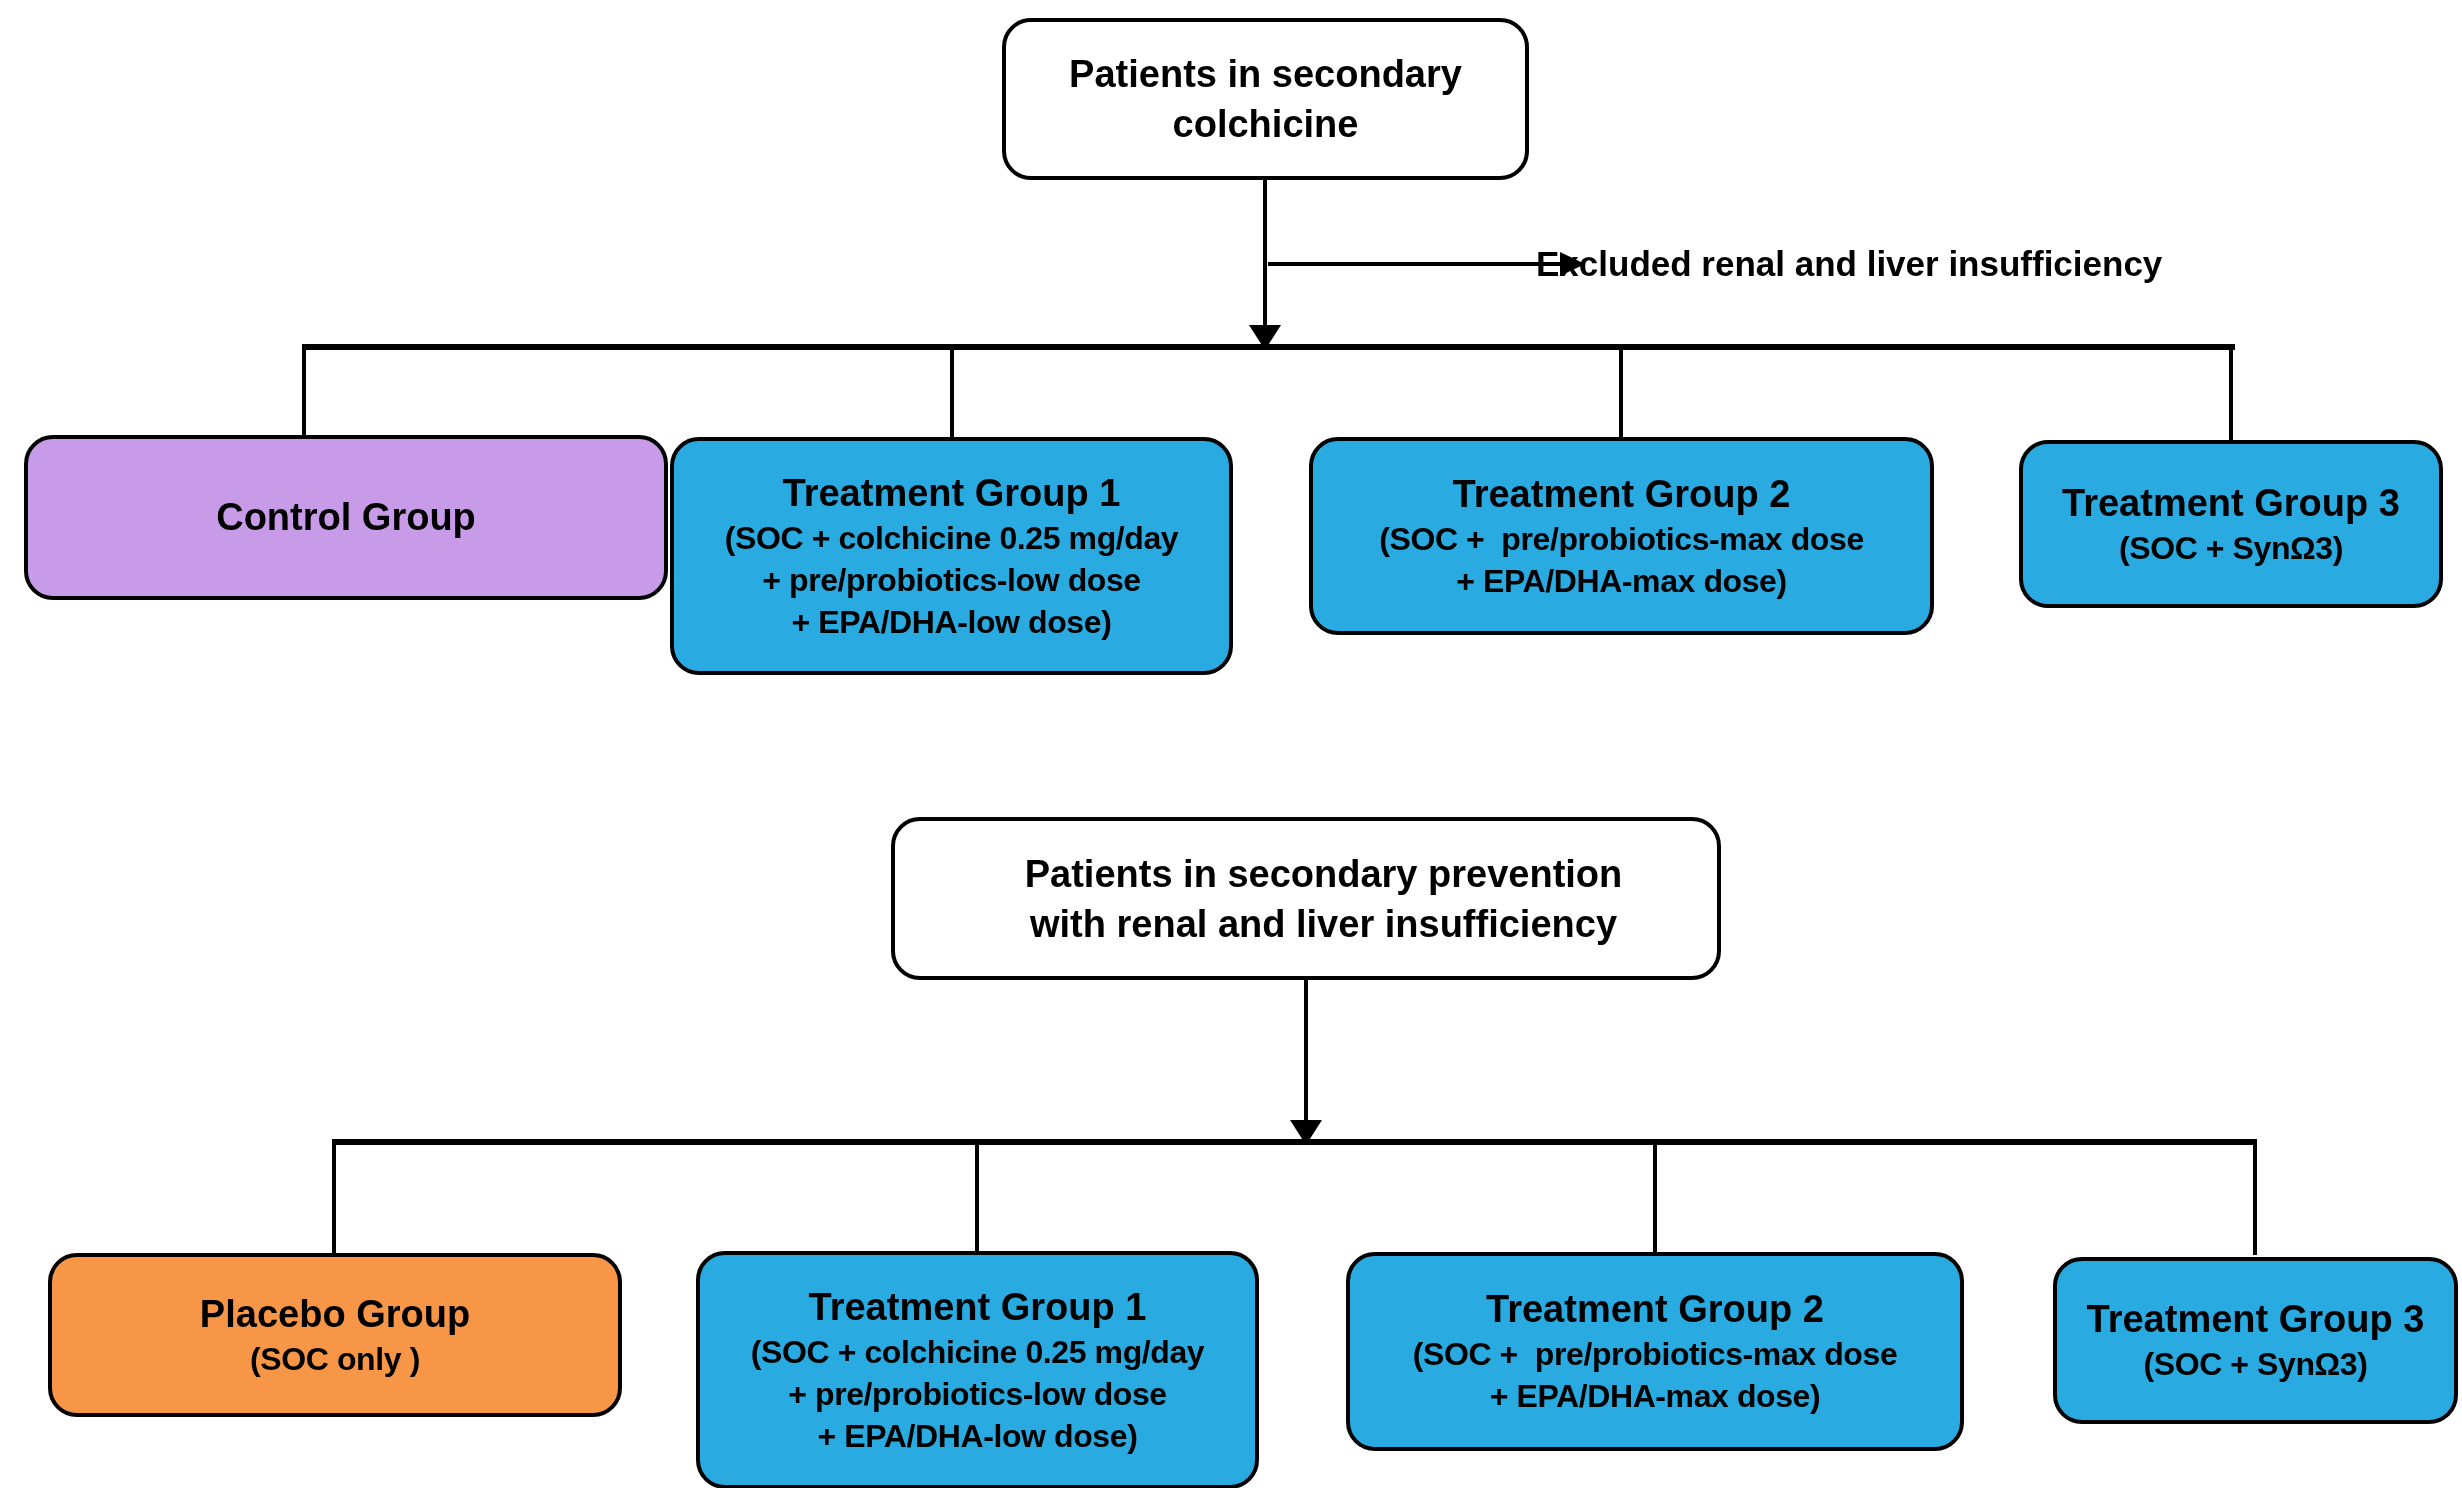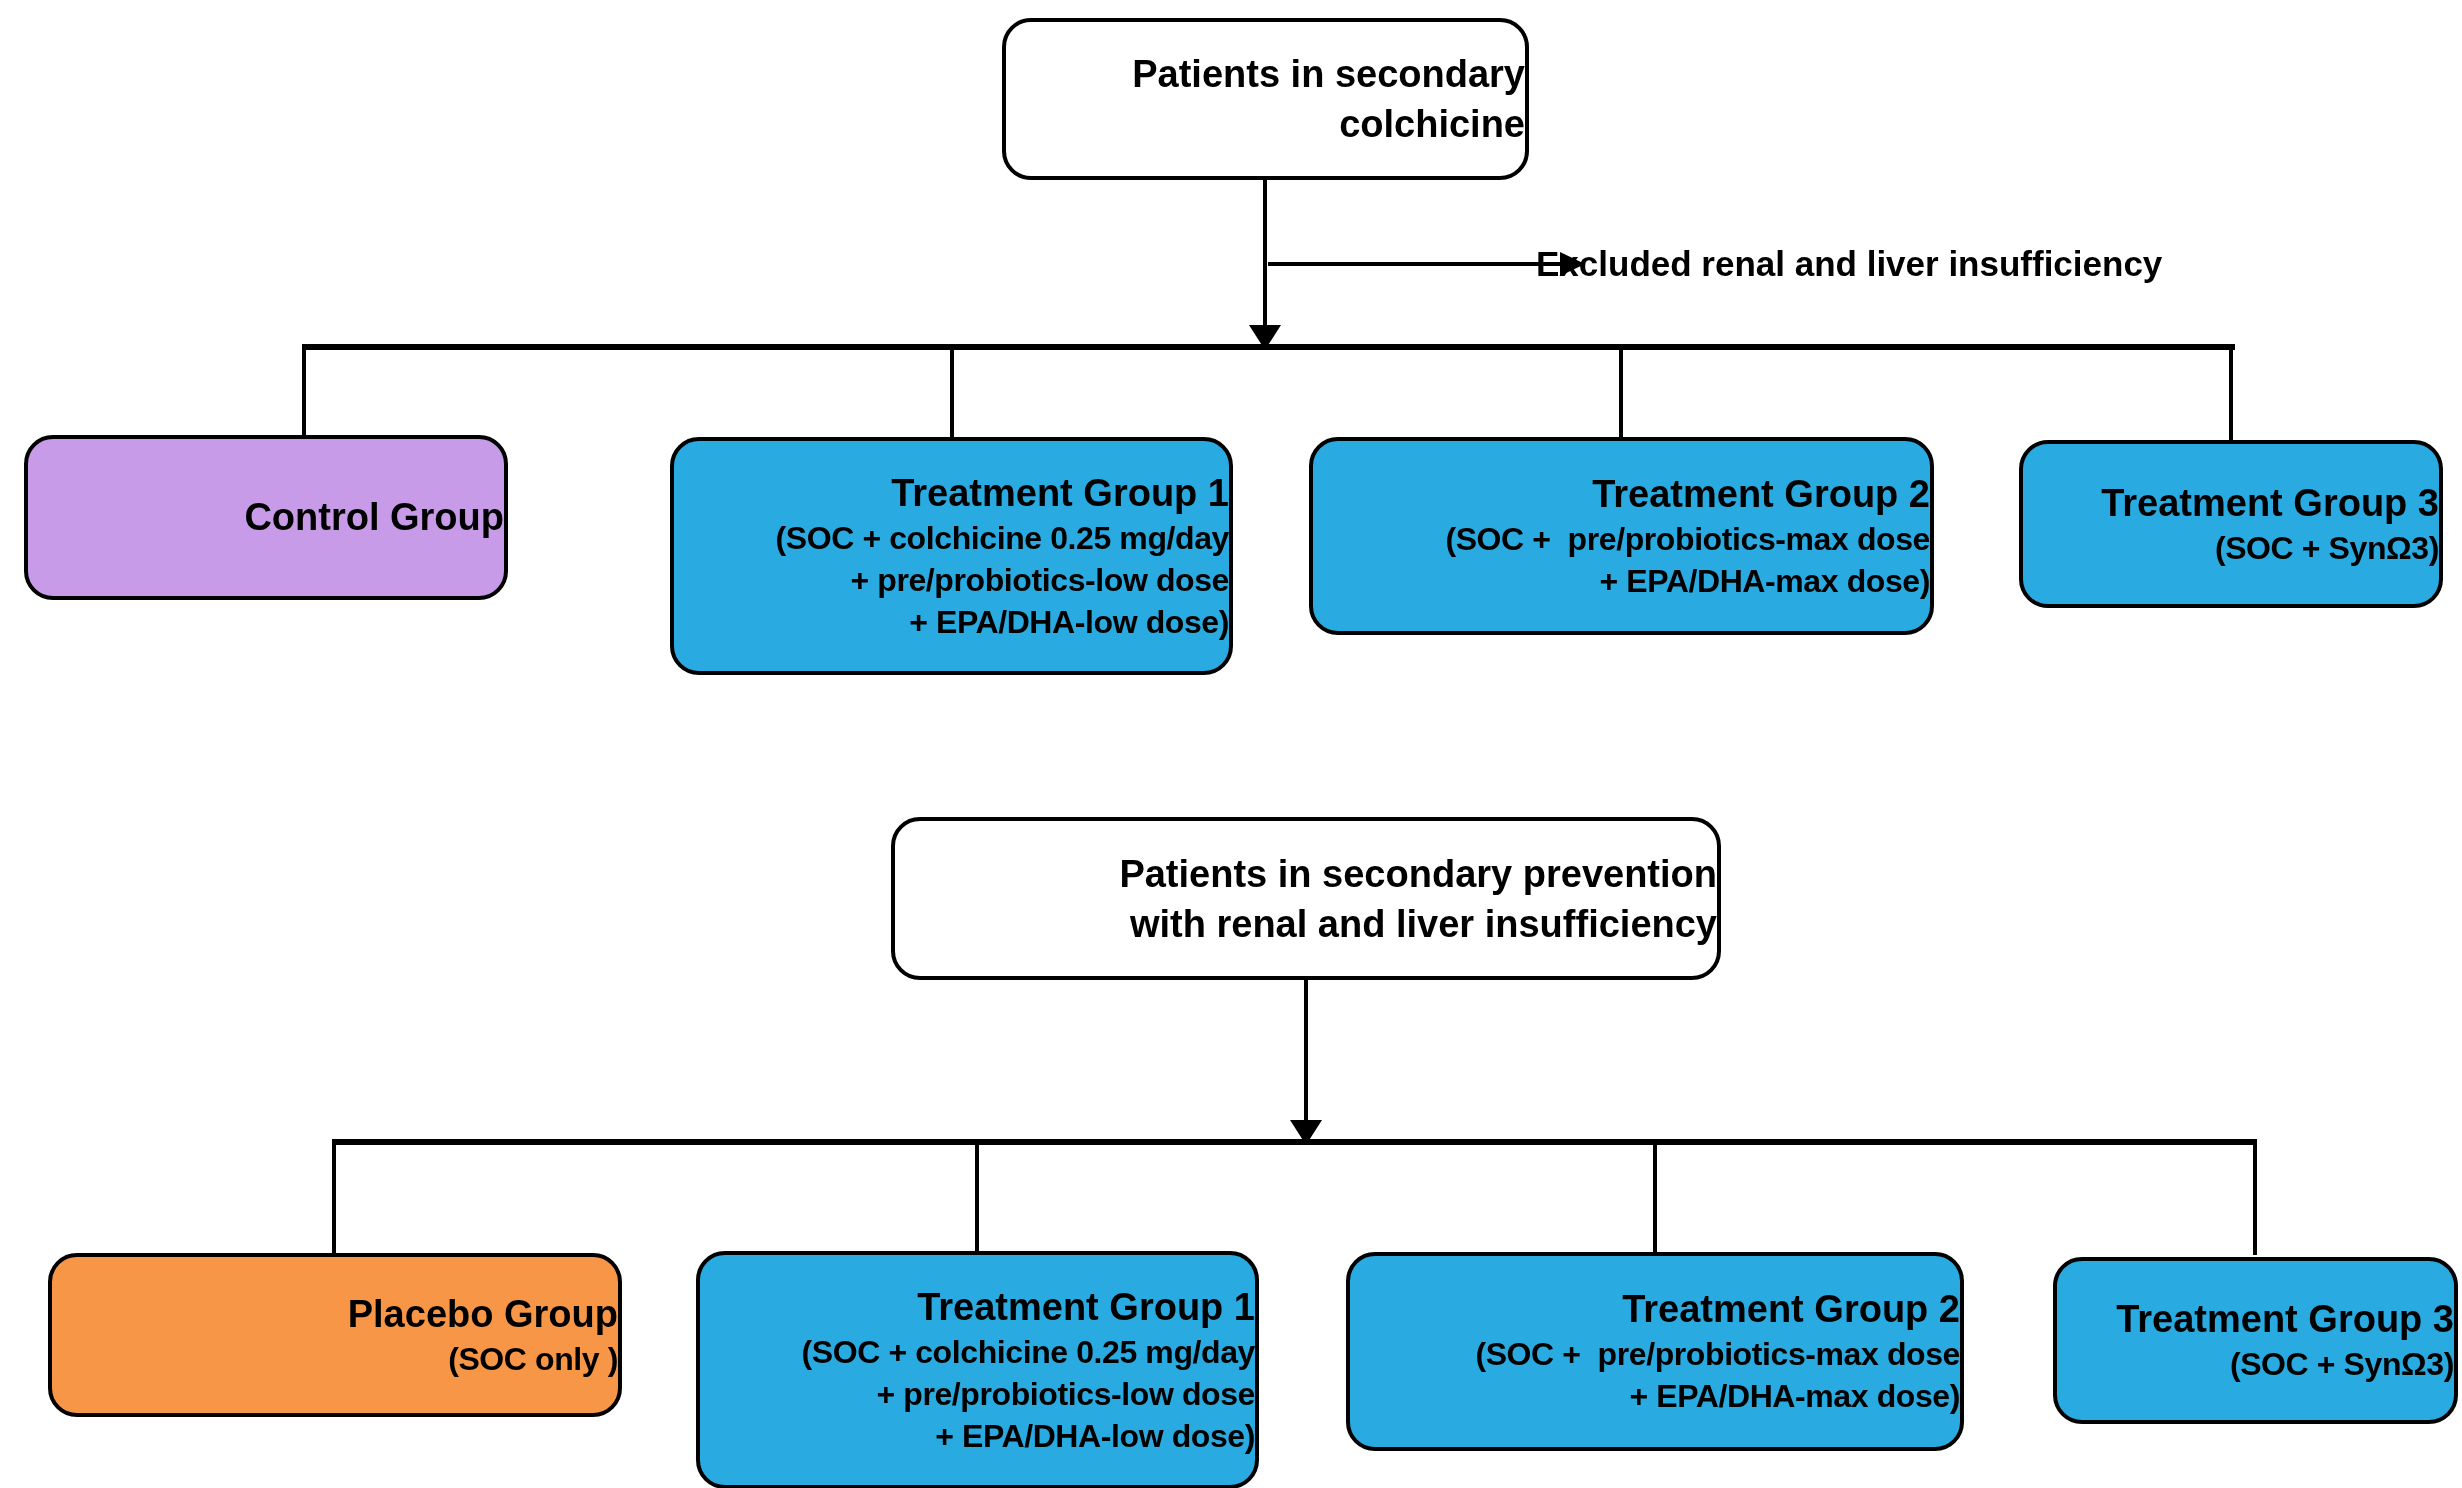--- a/index.html
+++ b/index.html
@@ -35,21 +35,21 @@
     border-left: 25px solid #000000;
   }
   
   .box {
     position: absolute;
     box-sizing: border-box;
     border: 4.4px solid #000000;
     border-radius: 29px;
     display: flex;
     flex-direction: column;
-    align-items: flex-end;
+    align-items: center;
     justify-content: center;
     text-align: center;
     color: #000000;
     background: #ffffff;
   }
   .root-line {
     font-size: 38px;
     font-weight: 700;
     line-height: 50px;
     white-space: pre;
@@ -90,21 +90,21 @@
   <div class="vline" style="left: 302px; top: 347px; width: 4.4px; height: 95px; background-color: rgb(0, 0, 0);"></div>
   <div class="vline" style="left: 950px; top: 347px; width: 4.4px; height: 95px; background-color: rgb(0, 0, 0);"></div>
   <div class="vline" style="left: 1619px; top: 347px; width: 4.4px; height: 95px; background-color: rgb(0, 0, 0);"></div>
   <div class="vline" style="left: 2229px; top: 347px; width: 4.4px; height: 95px; background-color: rgb(0, 0, 0);"></div>
 
   <div class="box" style="left: 1002px; top: 17.6px; width: 527px; height: 162px; background-color: rgb(255, 255, 255);">
     <div class="root-line">Patients in secondary</div>
     <div class="root-line">colchicine</div>
   </div>
 
-  <div class="box" style="left: 24px; top: 435px; width: 484px; height: 165px; background-color: rgb(199, 155, 232);">
+  <div class="box" style="left: 24px; top: 435px; width: 644px; height: 165px; background-color: rgb(199, 155, 232);">
     <div class="g-title">Control Group</div>
   </div>
 
   <div class="box" style="left: 670px; top: 437px; width: 563px; height: 238px; background-color: rgb(41, 171, 226);">
     <div class="g-title">Treatment Group 1</div>
     <div class="g-line">(SOC + colchicine 0.25 mg/day</div>
     <div class="g-line">+ pre/probiotics-low dose</div>
     <div class="g-line">+ EPA/DHA-low dose)</div>
   </div>
 

